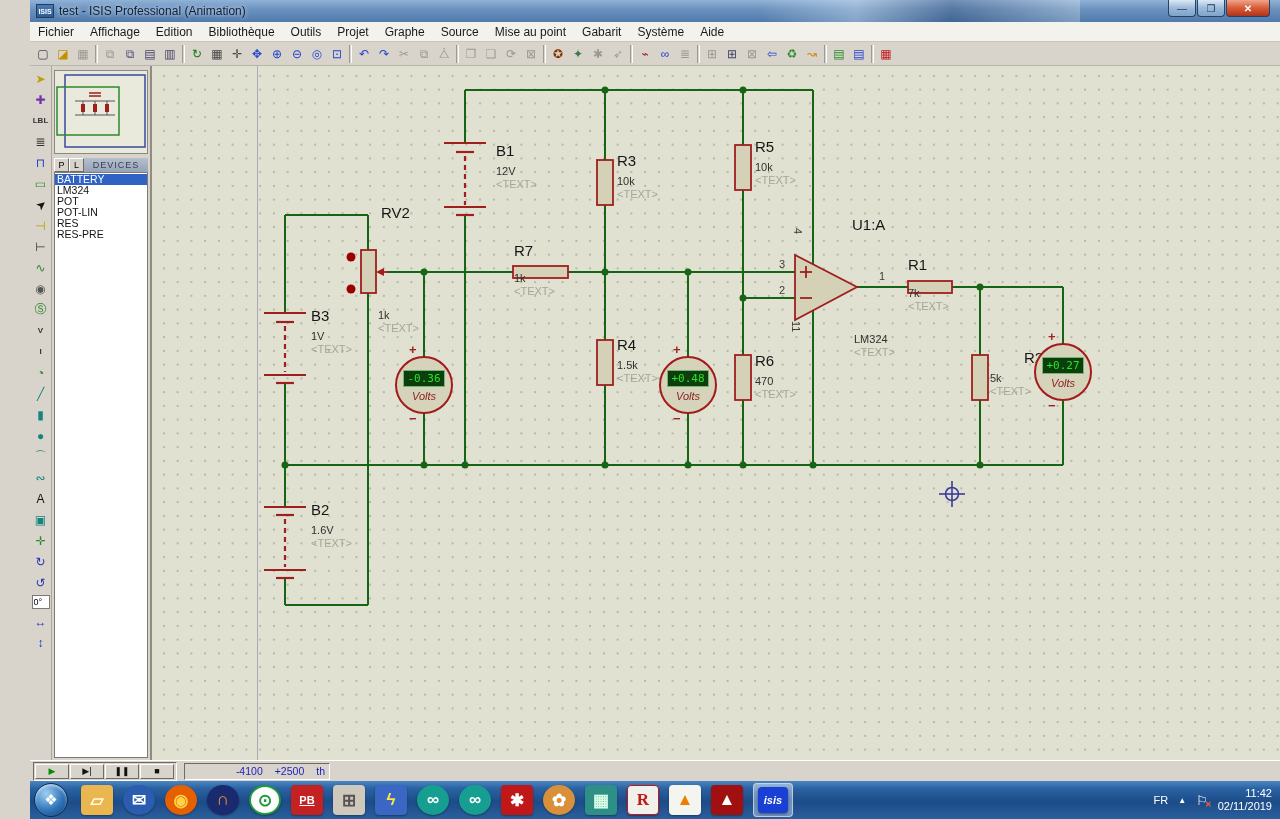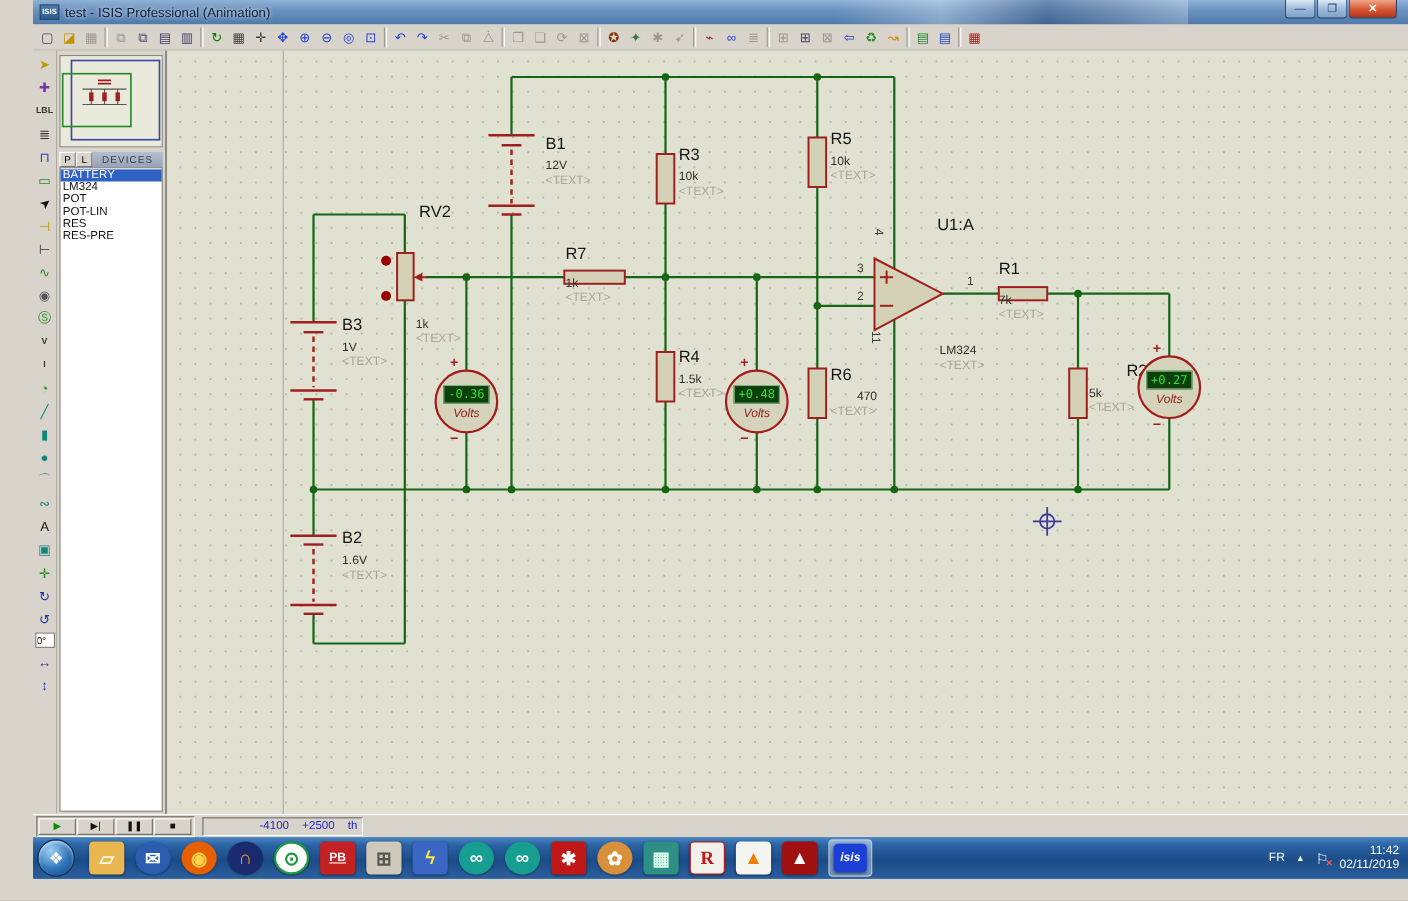--- a/index.html
+++ b/index.html
@@ -84,20 +84,34 @@
   <div class="titlebar">
     <div class="appicon">ISIS</div>
     <div class="title">test - ISIS Professional (Animation)</div>
     <div class="winbtns" id="winbtns">
         <div class="wbtn" style="width: 28px;">—</div>
         <div class="wbtn" style="width: 28px;">❐</div>
         <div class="wbtn close" style="width: 44px;">✕</div>
       </div>
   </div>
 
+  <div class="menubar" id="menubar">
+      <div class="menuitem">Fichier</div>
+      <div class="menuitem">Affichage</div>
+      <div class="menuitem">Edition</div>
+      <div class="menuitem">Bibliothèque</div>
+      <div class="menuitem">Outils</div>
+      <div class="menuitem">Projet</div>
+      <div class="menuitem">Graphe</div>
+      <div class="menuitem">Source</div>
+      <div class="menuitem">Mise au point</div>
+      <div class="menuitem">Gabarit</div>
+      <div class="menuitem">Système</div>
+      <div class="menuitem">Aide</div>
+    </div>
 
   <div class="toolbar" id="toolbar">
       <div class="tbtn" style="color: rgb(68, 68, 85);">▢</div>
       <div class="tbtn" style="color: rgb(195, 145, 0);">◪</div>
       <div class="tbtn dis" style="color: rgb(136, 136, 136);">▦</div>
       <div class="tsep"></div>
       <div class="tbtn dis" style="color: rgb(136, 136, 136);">⧉</div>
       <div class="tbtn" style="color: rgb(85, 85, 119);">⧉</div>
       <div class="tbtn" style="color: rgb(68, 68, 102);">▤</div>
       <div class="tbtn" style="color: rgb(68, 68, 102);">▥</div>
@@ -325,21 +339,21 @@
           <div class="clabel r" style="left: 465px; top: 86px;">R3</div>
           <div class="clabel v" style="left: 465px; top: 109px;">10k</div>
           <div class="clabel p" style="left: 465px; top: 122px;">&lt;TEXT&gt;</div>
           <div class="clabel r" style="left: 465px; top: 270px;">R4</div>
           <div class="clabel v" style="left: 465px; top: 293px;">1.5k</div>
           <div class="clabel p" style="left: 465px; top: 306px;">&lt;TEXT&gt;</div>
           <div class="clabel r" style="left: 603px; top: 72px;">R5</div>
           <div class="clabel v" style="left: 603px; top: 95px;">10k</div>
           <div class="clabel p" style="left: 603px; top: 108px;">&lt;TEXT&gt;</div>
           <div class="clabel r" style="left: 603px; top: 286px;">R6</div>
-          <div class="clabel v" style="left: 603px; top: 309px; margin-left: 24px;">470</div>
+          <div class="clabel v" style="left: 603px; top: 309px;">470</div>
           <div class="clabel p" style="left: 603px; top: 322px;">&lt;TEXT&gt;</div>
           <div class="clabel r" style="left: 700px; top: 150px;">U1:A</div>
           <div class="clabel v" style="left: 702px; top: 267px;">LM324</div>
           <div class="clabel p" style="left: 702px; top: 280px;">&lt;TEXT&gt;</div>
           <div class="clabel r" style="left: 756px; top: 190px;">R1</div>
           <div class="clabel v" style="left: 756px; top: 221px;">7k</div>
           <div class="clabel p" style="left: 756px; top: 234px;">&lt;TEXT&gt;</div>
           <div class="clabel r" style="left: 872px; top: 283px;">R2</div>
           <div class="clabel v" style="left: 838px; top: 306px;">5k</div>
           <div class="clabel p" style="left: 838px; top: 319px;">&lt;TEXT&gt;</div>

